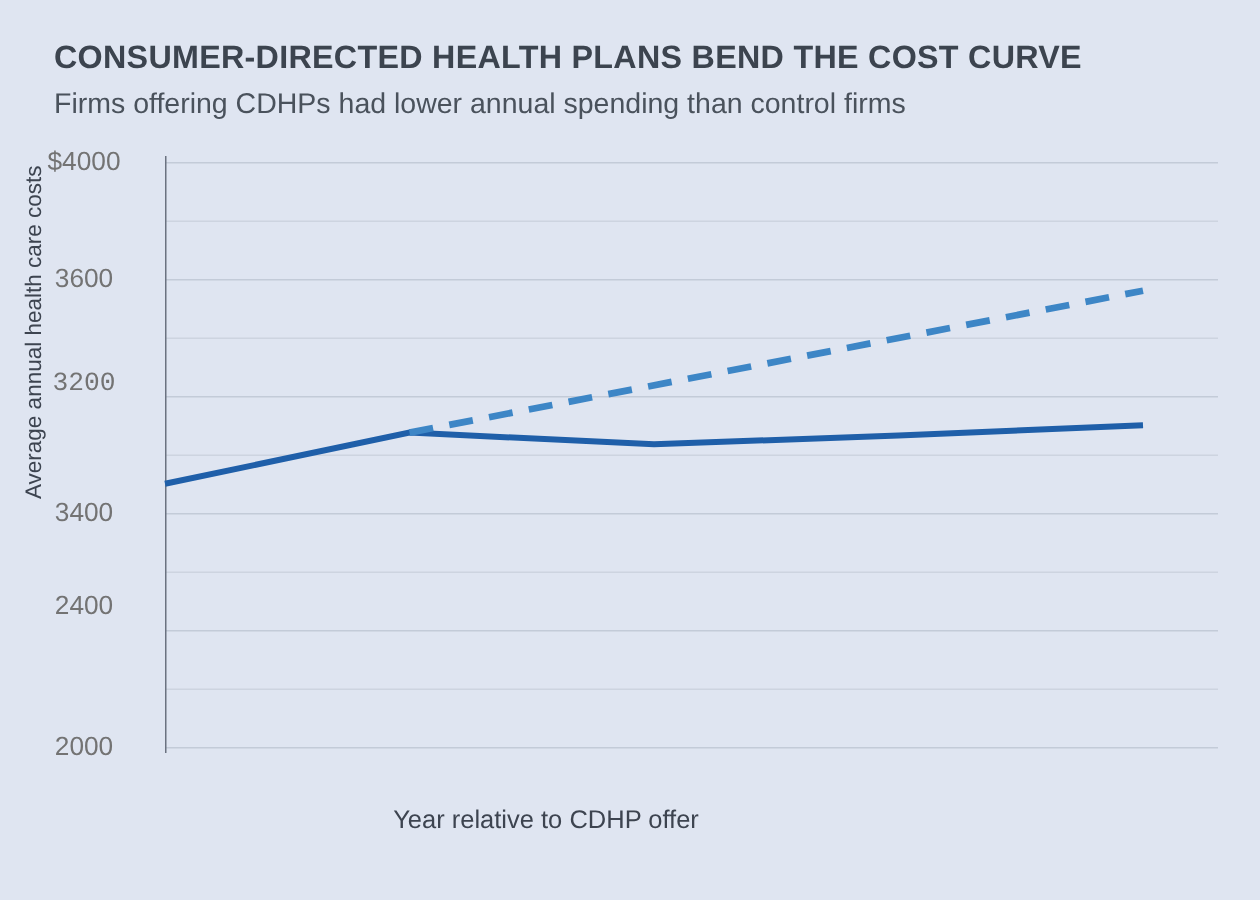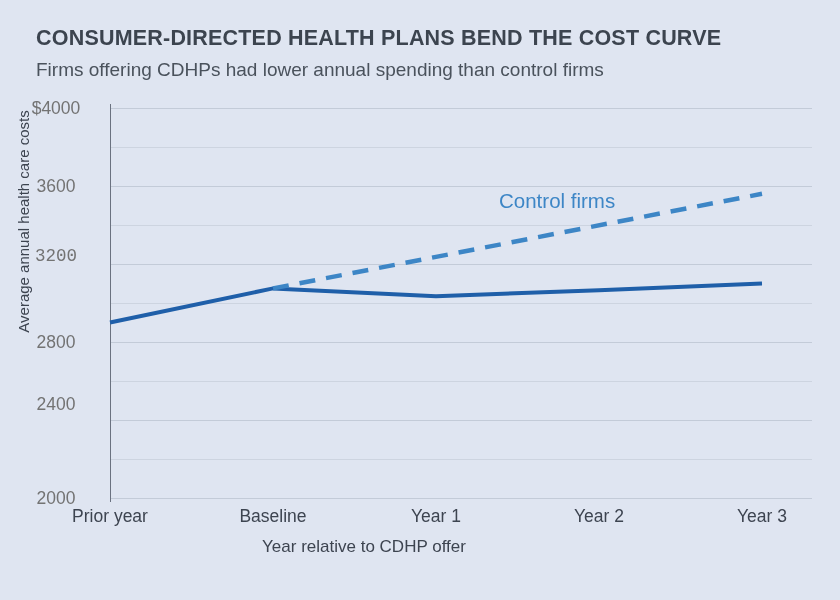--- a/index.html
+++ b/index.html
@@ -178,36 +178,28 @@
       <div class="gridline minor" style="top: 117px;"></div>
       <div class="gridline minor" style="top: 195px;"></div>
       <div class="gridline minor" style="top: 273px;"></div>
       <div class="gridline minor" style="top: 351px;"></div>
     </div>
   <div id="y-axis-line"></div>
   <div id="y-tick-labels">
       <div class="y-tick-label" style="top: 0px;">$4000</div>
       <div class="y-tick-label" style="top: 78px;">3600</div>
       <div class="y-tick-label" style="top: 148px; font-family: Liberation Mono, monospace;">3200</div>
-      <div class="y-tick-label" style="top: 234px;">2800</div>
+      <div class="y-tick-label" style="top: 234px;">3400</div>
       <div class="y-tick-label" style="top: 296px;">2400</div>
       <div class="y-tick-label" style="top: 390px;">2000</div>
     </div>
 
   <div id="y-axis-title">Average annual health care costs</div>
 
   <svg id="series-svg" viewBox="0 0 840 600">
       <polyline points="110.0,322.5 273.0,288.4 436.0,296.2 599.0,290.3 762.0,283.5" fill="none" stroke="#1f5fa9" stroke-width="4" stroke-linecap="butt" stroke-linejoin="miter"></polyline>
       <polyline points="273.0,288.4 762.0,193.8" fill="none" stroke="#3d86c6" stroke-width="4.5" stroke-linecap="butt" stroke-linejoin="miter" stroke-dasharray="16 11"></polyline>
     </svg>
 
-  <div class="series-label" id="label-control-firms">Control firms</div>
-
-  <div id="x-tick-labels">
-      <div class="x-tick-label" style="left: 110px;">Prior year</div>
-      <div class="x-tick-label" style="left: 273px;">Baseline</div>
-      <div class="x-tick-label" style="left: 436px;">Year 1</div>
-      <div class="x-tick-label" style="left: 599px;">Year 2</div>
-      <div class="x-tick-label" style="left: 762px;">Year 3</div>
-    </div>
+
   <div id="x-axis-title">Year relative to CDHP offer</div>
 
 </div>
 
 </body></html>

